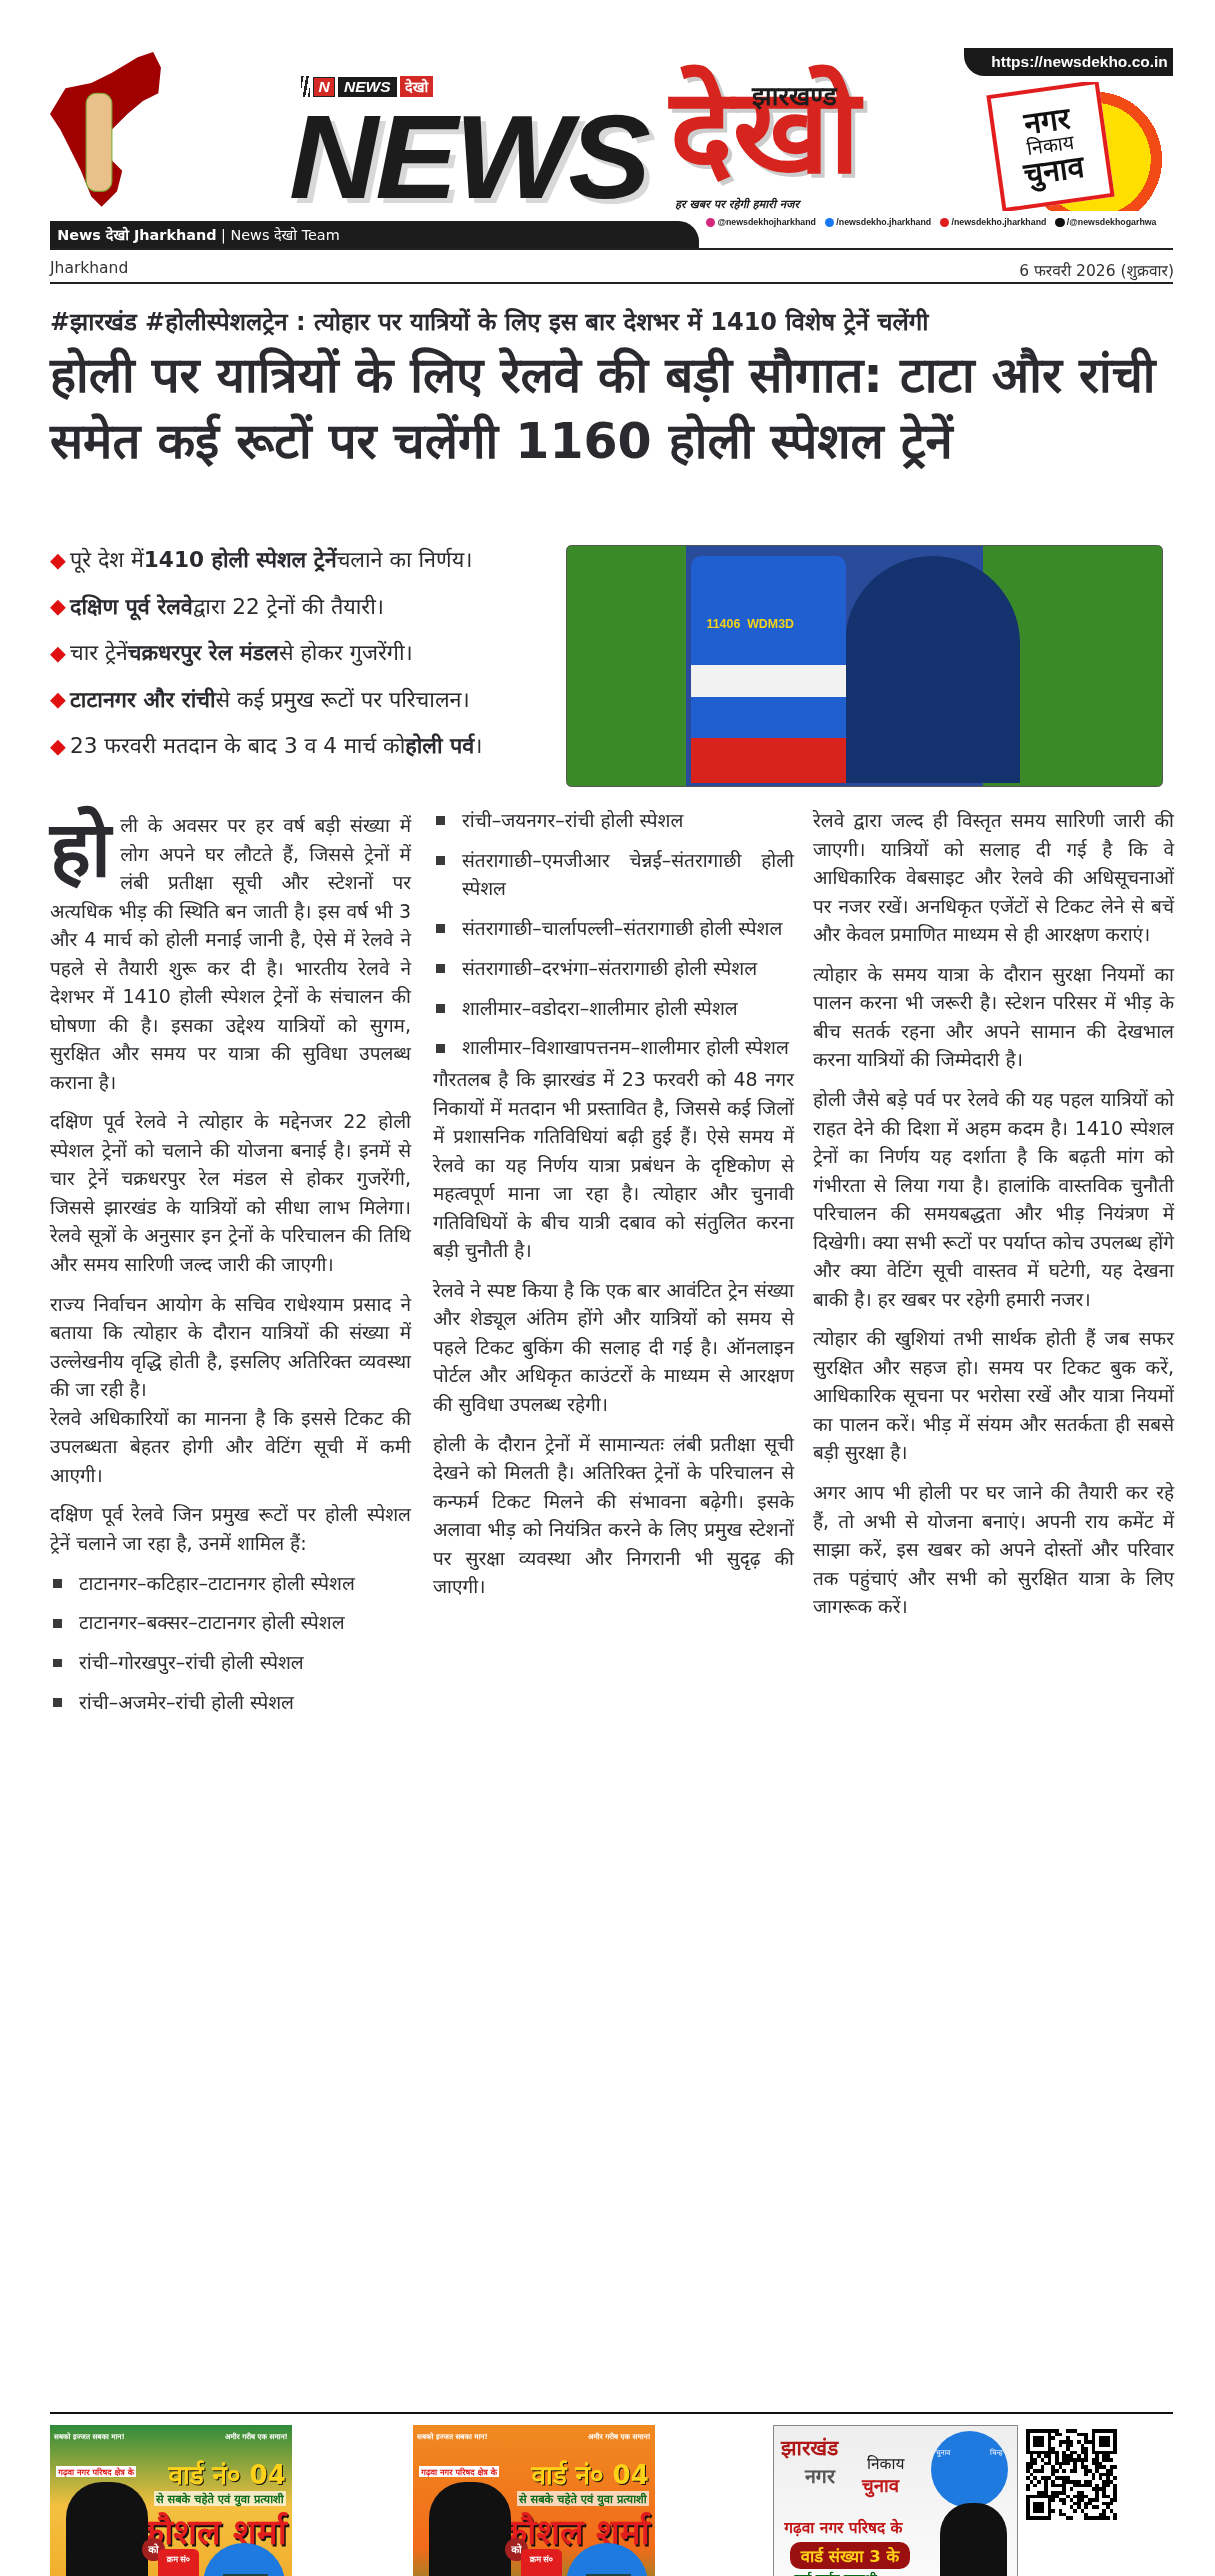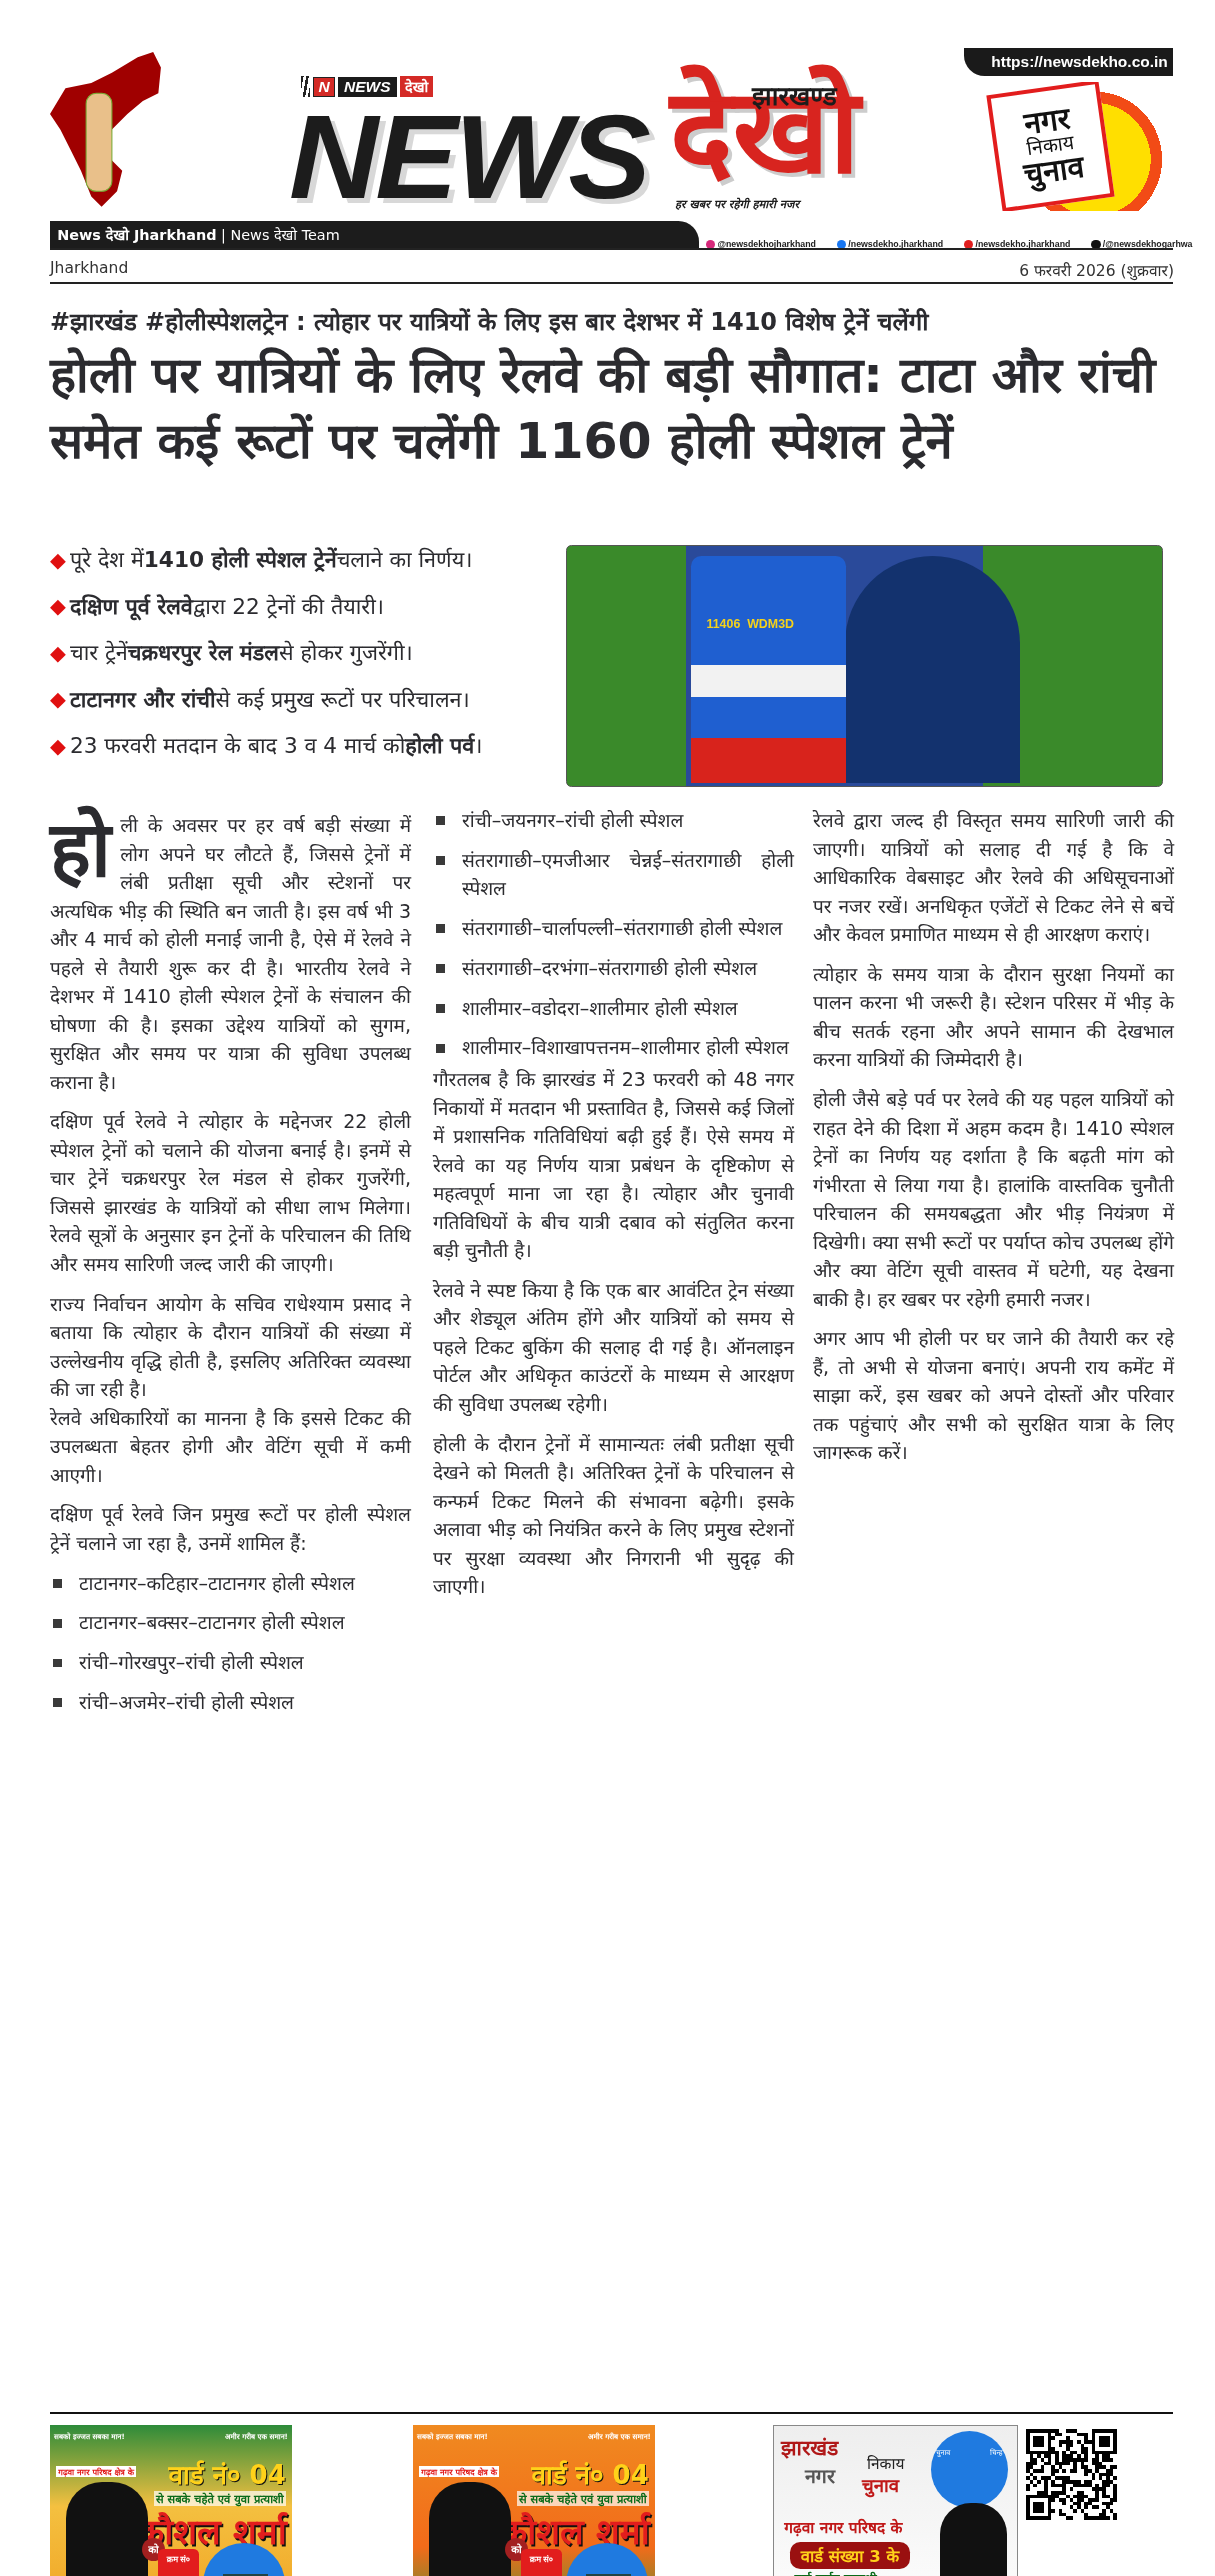--- a/index.html
+++ b/index.html
@@ -15,21 +15,21 @@
 .big-news{left:289px;top:98px;font:italic 900 118px/1 "Liberation Sans",sans-serif;color:#1c1c1c;letter-spacing:-3.1px;text-shadow:5.2px 5.2px 0 #d8d8d8;transform:scaleX(1.05);transform-origin:left}
 .big-dekho{left:670px;top:72px;font:bold 118px/1 "DejaVu Sans",sans-serif;color:#d8241f;text-shadow:4.1px 4.1px 0 #ccc}
 .jhar{left:752px;top:77px;font:bold 26px "DejaVu Sans",sans-serif;color:#1c1c1c}
 .slogan{left:675px;top:196px;font:italic bold 11.3px "DejaVu Sans",sans-serif;color:#1c1c1c}
 .url{left:964px;top:48px;width:209px;height:28px;background:#1a1a1a;border-radius:0 0 0 20.6px;color:#fff;font:bold 15.5px "Liberation Sans",sans-serif;display:flex;align-items:center;justify-content:flex-end;padding-right:5.2px}
 .poll-logo{left:976px;top:82px;width:197px;height:129px;background:radial-gradient(circle at 60% 60%,#ffdf00 0 40%,#f24b16 40% 48%,#fff 48%);overflow:hidden}
 .poll-card{left:18px;top:5.2px;width:113px;height:118px;background:#fff;border:4.1px solid #e21d1d;transform:rotate(-8deg);display:flex;flex-direction:column;align-items:center;justify-content:center;font:bold 30px/1 "DejaVu Sans",sans-serif;color:#111}
 .poll-card .s{font-size:19.6px;font-weight:normal}
 .namebar{left:50px;top:221px;width:649px;height:27px;background:#1c1c1c;color:#fff;font:14.4px "DejaVu Sans",sans-serif;display:flex;align-items:center;padding-left:7.2px;border-radius:0 20.6px 0 0}
 .namebar b{font-weight:bold}
-.socials{left:706px;top:239px;display:flex;gap:21px;font:bold 8.8px "Liberation Sans",sans-serif;color:#222;align-items:center}
+.socials{left:706px;top:217px;display:flex;gap:9px;font:bold 8.8px "Liberation Sans",sans-serif;color:#222;align-items:center}
 .socials .ic{display:inline-block;width:9.3px;height:9.3px;border-radius:50%;vertical-align:middle;margin-right:2.1px}
 .rule1{left:50px;top:248px;width:1123px;height:1.5px;background:#222}
 .section-label{left:50px;top:259px;font:15.5px "DejaVu Sans",sans-serif;color:#333}
 .date{right:42px;top:259px;font:15.5px "DejaVu Sans",sans-serif;color:#333}
 .rule2{left:50px;top:282px;width:1123px;height:1.5px;background:#222}
 
 .kicker{left:50px;top:304px;width:1123px;font:bold 24px "DejaVu Sans",sans-serif;color:#2b2b2f;white-space:nowrap}
 .headline{left:50px;top:343px;width:1123px;font:bold 49px/1.35 "DejaVu Sans",sans-serif;color:#2b2b2f}
 
 .highlights{left:50px;top:549px;width:495px;list-style:none}
@@ -192,20 +192,21 @@
   </ul>
   <p>गौरतलब है कि झारखंड में 23 फरवरी को 48 नगर निकायों में मतदान भी प्रस्तावित है, जिससे कई जिलों में प्रशासनिक गतिविधियां बढ़ी हुई हैं। ऐसे समय में रेलवे का यह निर्णय यात्रा प्रबंधन के दृष्टिकोण से महत्वपूर्ण माना जा रहा है। त्योहार और चुनावी गतिविधियों के बीच यात्री दबाव को संतुलित करना बड़ी चुनौती है।</p>
   <p>रेलवे ने स्पष्ट किया है कि एक बार आवंटित ट्रेन संख्या और शेड्यूल अंतिम होंगे और यात्रियों को समय से पहले टिकट बुकिंग की सलाह दी गई है। ऑनलाइन पोर्टल और अधिकृत काउंटरों के माध्यम से आरक्षण की सुविधा उपलब्ध रहेगी।</p>
   <p>होली के दौरान ट्रेनों में सामान्यतः लंबी प्रतीक्षा सूची देखने को मिलती है। अतिरिक्त ट्रेनों के परिचालन से कन्फर्म टिकट मिलने की संभावना बढ़ेगी। इसके अलावा भीड़ को नियंत्रित करने के लिए प्रमुख स्टेशनों पर सुरक्षा व्यवस्था और निगरानी भी सुदृढ़ की जाएगी।</p>
 </div>
 
 <div class="col col3" style="top:806px">
   <p>रेलवे द्वारा जल्द ही विस्तृत समय सारिणी जारी की जाएगी। यात्रियों को सलाह दी गई है कि वे आधिकारिक वेबसाइट और रेलवे की अधिसूचनाओं पर नजर रखें। अनधिकृत एजेंटों से टिकट लेने से बचें और केवल प्रमाणित माध्यम से ही आरक्षण कराएं।</p>
   <p>त्योहार के समय यात्रा के दौरान सुरक्षा नियमों का पालन करना भी जरूरी है। स्टेशन परिसर में भीड़ के बीच सतर्क रहना और अपने सामान की देखभाल करना यात्रियों की जिम्मेदारी है।</p>
   <p>होली जैसे बड़े पर्व पर रेलवे की यह पहल यात्रियों को राहत देने की दिशा में अहम कदम है। 1410 स्पेशल ट्रेनों का निर्णय यह दर्शाता है कि बढ़ती मांग को गंभीरता से लिया गया है। हालांकि वास्तविक चुनौती परिचालन की समयबद्धता और भीड़ नियंत्रण में दिखेगी। क्या सभी रूटों पर पर्याप्त कोच उपलब्ध होंगे और क्या वेटिंग सूची वास्तव में घटेगी, यह देखना बाकी है। हर खबर पर रहेगी हमारी नजर।</p>
+  <p>त्योहार की खुशियां तभी सार्थक होती हैं जब सफर सुरक्षित और सहज हो। समय पर टिकट बुक करें, आधिकारिक सूचना पर भरोसा रखें और यात्रा नियमों का पालन करें। भीड़ में संयम और सतर्कता ही सबसे बड़ी सुरक्षा है।</p>
   <p>अगर आप भी होली पर घर जाने की तैयारी कर रहे हैं, तो अभी से योजना बनाएं। अपनी राय कमेंट में साझा करें, इस खबर को अपने दोस्तों और परिवार तक पहुंचाएं और सभी को सुरक्षित यात्रा के लिए जागरूक करें।</p>
 </div>
 
 <div class="abs rule3"></div>
 
 <div class="abs ad ad1">
   <div class="top">
       <span>सबको इज्जत सबका मान!</span>
       <span>अमीर गरीब एक समान!</span>
     </div>

